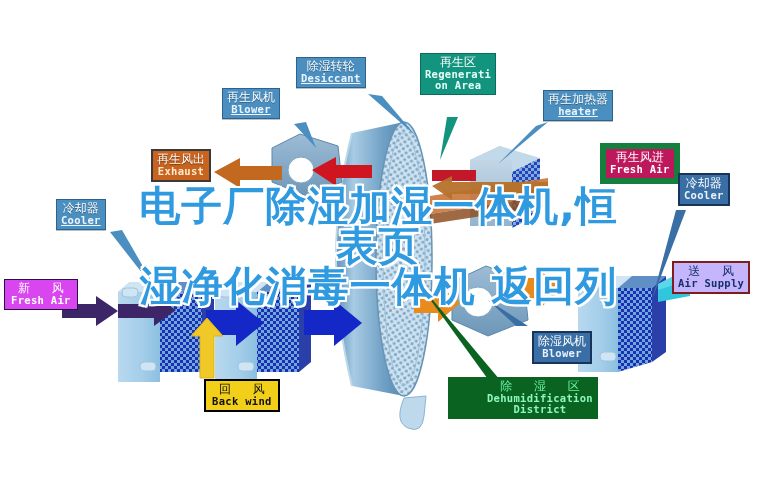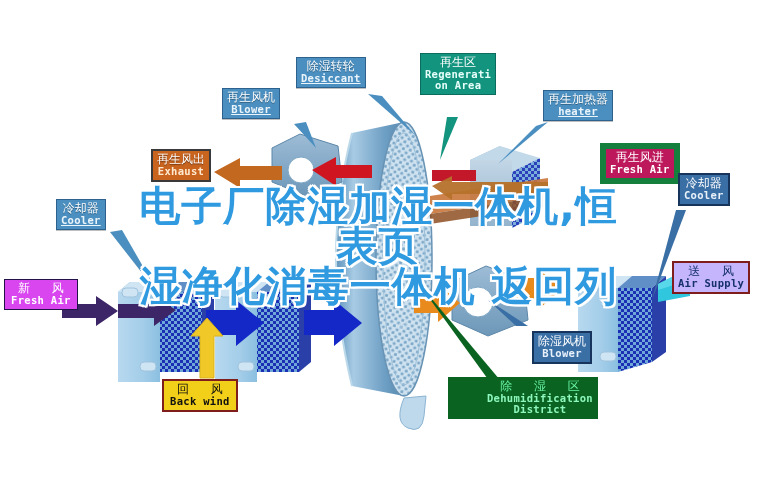--- a/index.html
+++ b/index.html
@@ -53,21 +53,21 @@
   .orange .en{color:#ffe9cf;}
 
   .purple{background:#be185d;border:6px solid #15803d;}
   .purple .cn{color:#ffffff;}
   .purple .en{color:#ffffff;}
 
   .purple2{background:#d946ef;border:1px solid #221248;}
   .purple2 .cn{color:#ffffff;}
   .purple2 .en{color:#ffffff;}
 
-  .yellow{background:#f2cf18;border:2px solid #7f1d1d;}
+  .yellow{background:#f2cf18;border:2px solid #000000;margin-left:42px;}
   .yellow .cn{color:#101010;}
   .yellow .en{color:#101010;}
 
   .cyan{background:#c4b5fd;border:2px solid #7f1d1d;}
   .cyan .cn{color:#16306b;}
   .cyan .en{color:#16306b;}
 
   .green{background:#0a6320;border:1px solid #0a6320;padding-left:38px;}
   .green .cn{color:#6bf5a8;}
   .green .en{color:#8df7bd;}

